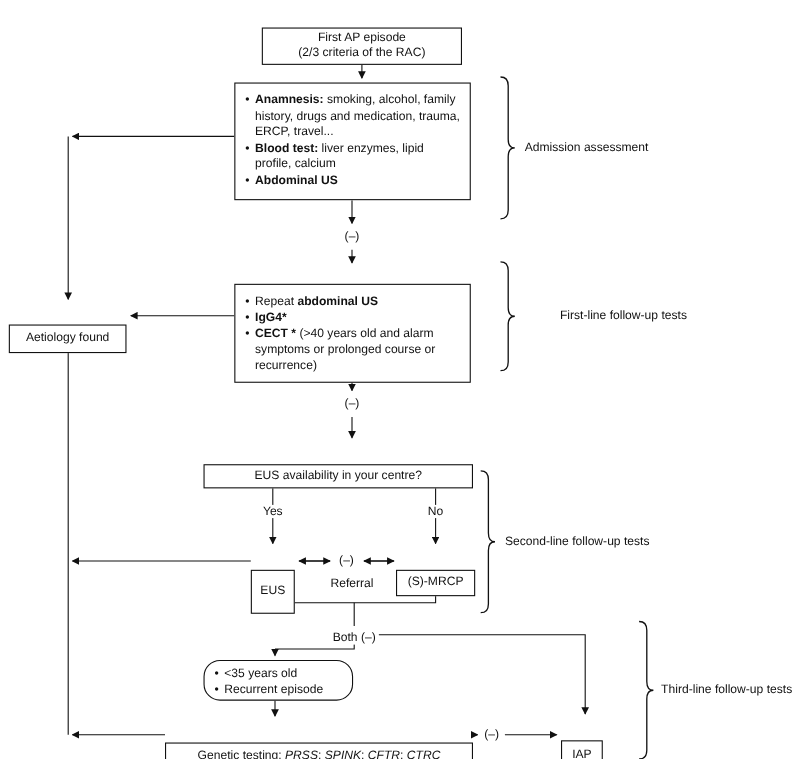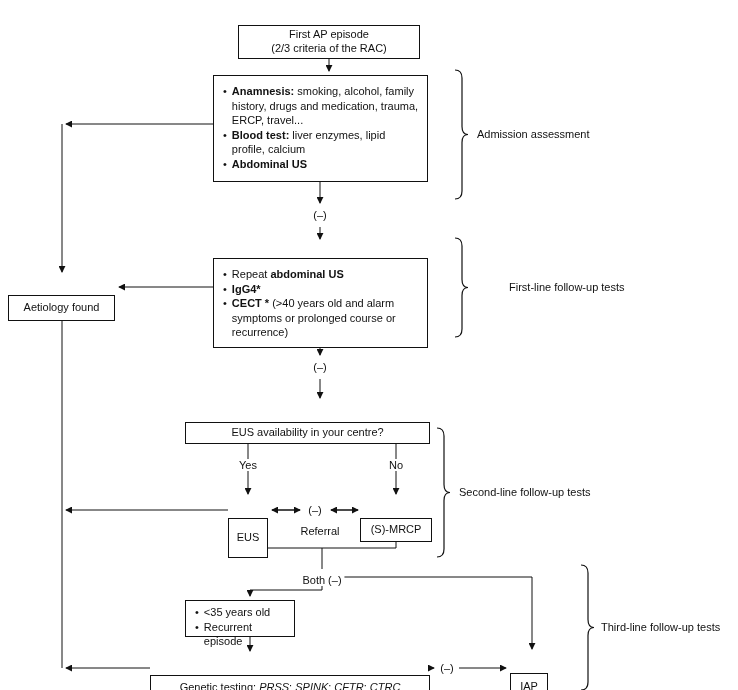--- a/index.html
+++ b/index.html
@@ -30,21 +30,21 @@
   b { font-weight:bold; }
   i { font-style:italic; }
 
   #n-first { left:238px; top:5px;   width:182px; height:34px; }
   #n-adm   { left:213px; top:75px;  width:215px; height:107px; }
   #n-fl    { left:213px; top:226px; width:215px; height:90px;margin-top:32px; }
   #n-aet   { left:8px;   top:275px; width:107px; height:26px; }
   #n-avail { left:185px; top:402px; width:245px; height:22px; }
   #n-eus   { left:228px; top:498px; width:40px;  height:40px; }
   #n-mrcp  { left:360px; top:498px; width:72px;  height:24px; }
-  #n-crit  { left:185px; top:600px; width:110px; height:37px; padding:4px 4px 4px 9px; }
+  #n-crit  { left:185px; top:600px; width:136px; height:37px; padding:4px 4px 4px 9px;border-radius:15px; }
   #n-gen   { left:150px; top:655px; width:280px; height:25px; }
   #n-iap   { left:510px; top:653px; width:38px;  height:28px; }
 
   #l-neg1   { left:320px; top:215px; }
   #l-neg2   { left:320px; top:367px; }
   #l-yes    { left:248px; top:465px; }
   #l-no     { left:396px; top:465px; }
   #l-negmid { left:315px; top:510px; }
   #l-ref    { left:320px; top:531px; }
   #l-both   { left:322px; top:563px;margin-top:17px; }

